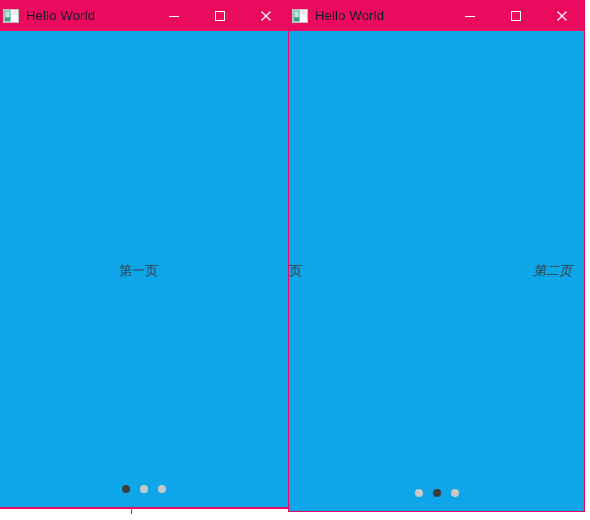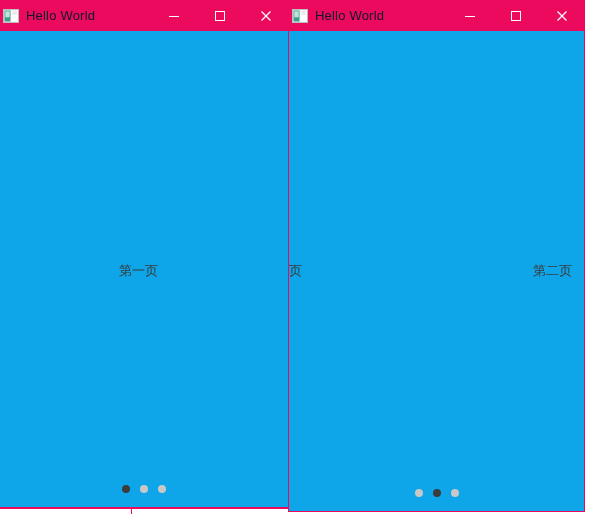--- a/index.html
+++ b/index.html
@@ -215,21 +215,21 @@
           <line x1="10.5" y1="1.5" x2="1.5" y2="10.5" stroke="#ffffff" stroke-width="1.2"></line>
         </svg>
       </div>
     </div>
   </div>
 
   <div class="client">
 
     <div class="page-label" style="left:0px; top:233px;">页</div>
 
-    <div class="page-label" style="left:244px; top:233px;">第二页</div>
+    <div class="page-label" style="left:244px; top:233px;font-style:italic;">第二页</div>
 
     <div class="dots">
       <span class="dot"></span>
       <span class="dot active"></span>
       <span class="dot"></span>
     </div>
   </div>
 </div>
 
 <div class="bottom-tick" style="left:131px; top:509px;"></div>

